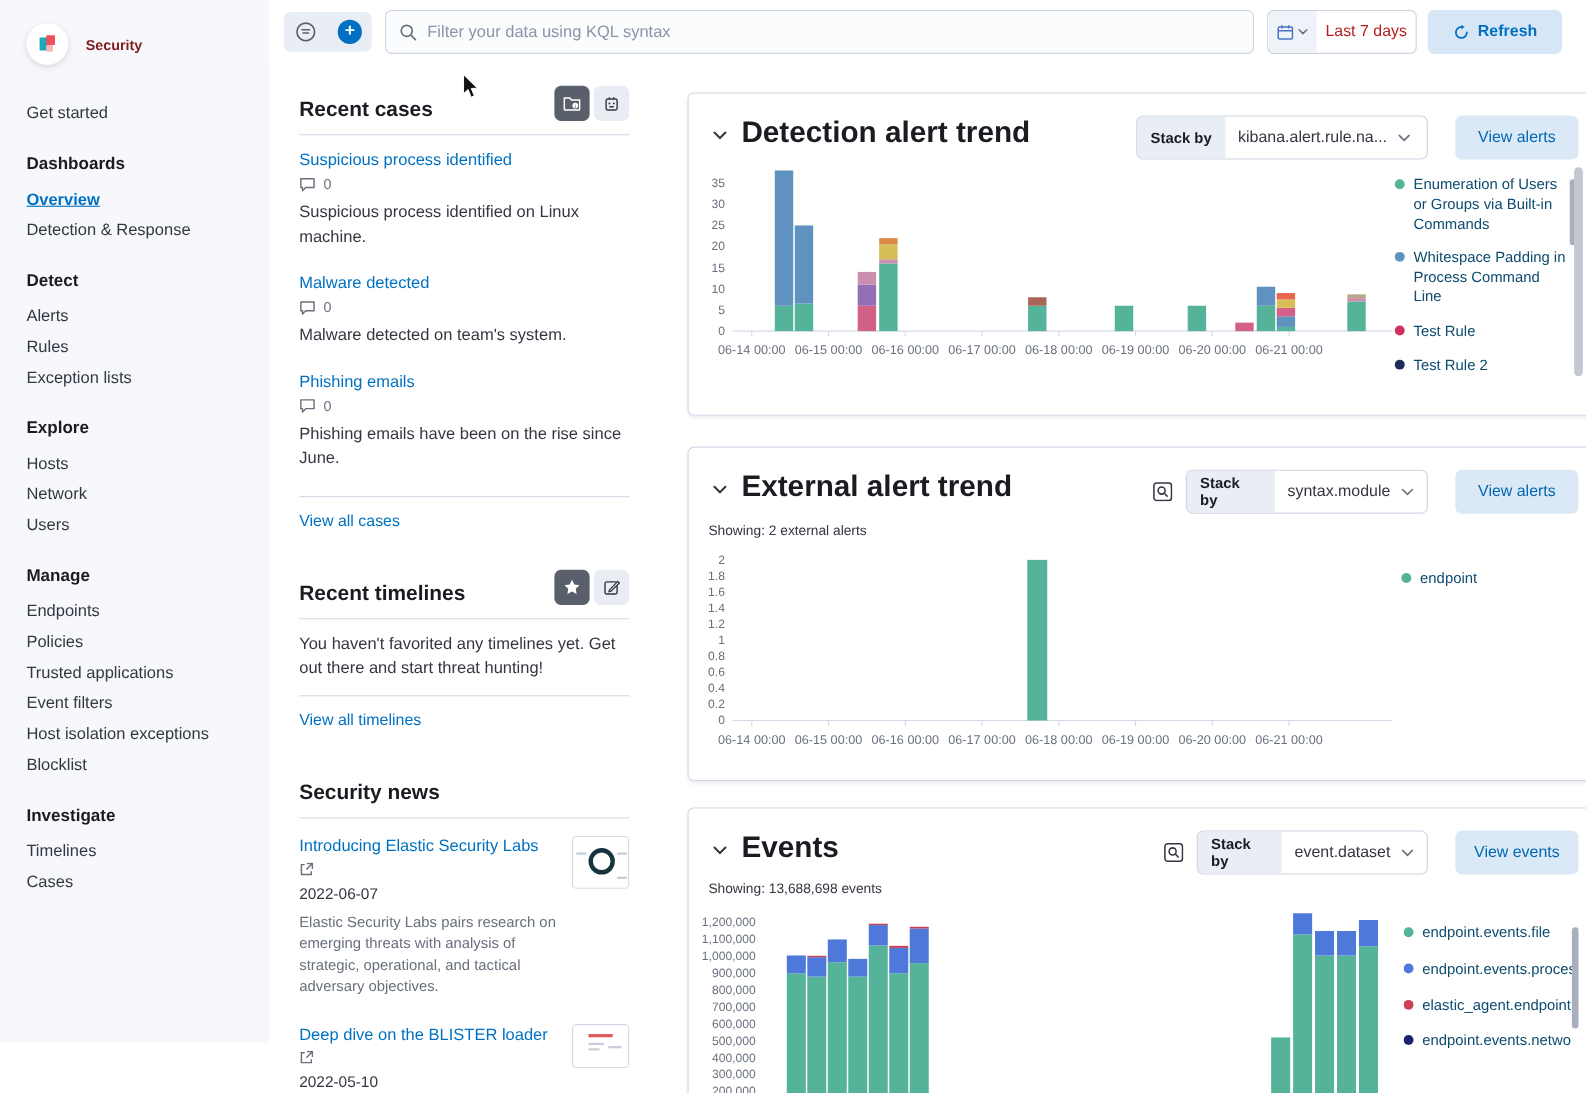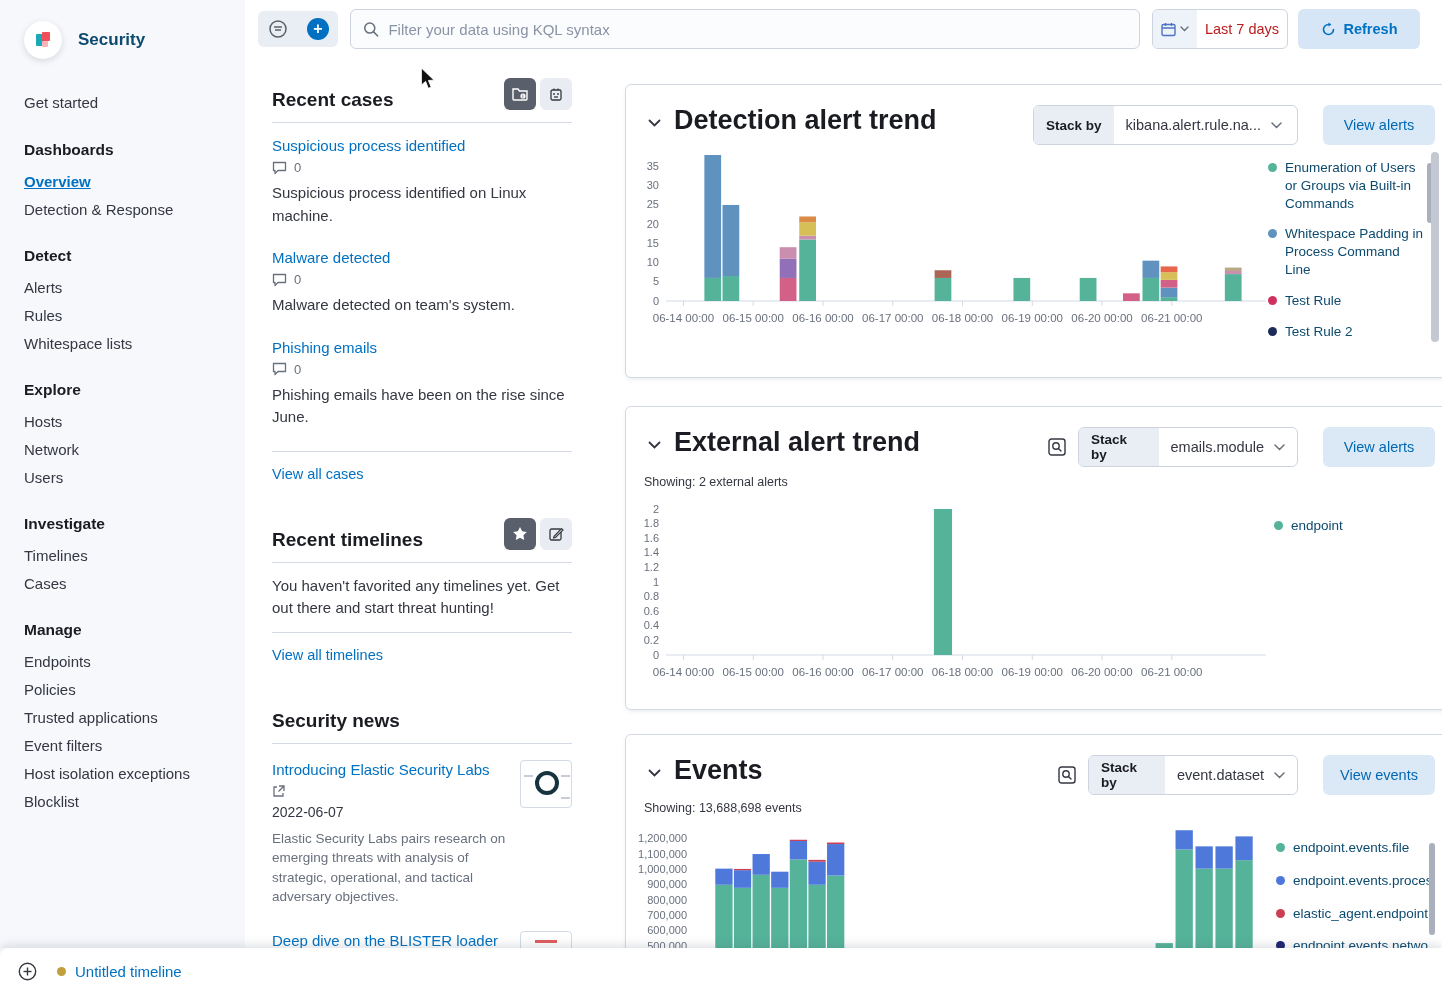--- a/index.html
+++ b/index.html
@@ -10,21 +10,21 @@
   
   .sidebar { position:absolute; left:0; top:0; width:245px; height:948px;
              background:#f7f8fc; padding:20px 12px 0 24px; }
   .logo-row { display:flex; align-items:center; gap:16px; height:40px; margin-bottom:34px; }
   .logo-circle { width:38px; height:38px; border-radius:50%; background:#fff;
                  box-shadow:0 2px 6px rgba(60,70,90,.18); display:flex; align-items:center; justify-content:center; }
   .logo-glyph { position:relative; width:16px; height:16px; }
   .logo-glyph .g1 { position:absolute; left:1px; top:2px; width:7px; height:12px; background:#1ba9b5; border-radius:1px; }
   .logo-glyph .g2 { position:absolute; left:7px; top:0;  width:8px; height:9px;  background:#f04e58; border-radius:1px; }
   .logo-glyph .g3 { position:absolute; left:7px; top:9px; width:6px; height:6px; background:#f9b3b9; border-radius:1px; }
-  .app-title { font-size:17px; font-weight:bold; color:#0c4a6e; }
+  .app-title { font-size:13px; font-weight:bold; color:#7f1d1d; }
   .nav-single { font-size:15px; color:#343741; margin-bottom:10px; cursor:pointer; }
   .nav-group { margin-top:30px; }
   .nav-heading { font-size:15.5px; font-weight:bold; color:#1a1c21; margin-bottom:15px; cursor:pointer; }
   .nav-item { font-size:15px; color:#343741; margin-bottom:13px; line-height:15px; padding:0; cursor:pointer; }
   .nav-item.active { color:#0071c2; font-weight:bold; text-decoration:underline; }
 
   
   .topbar { position:absolute; left:245px; top:0; width:1197px; height:58px; background:#fff; }
   .icon-group { position:absolute; left:13px; top:11px; width:80px; height:36px; background:#e9edf4;
                 border-radius:6px; display:flex; align-items:center; }
@@ -132,41 +132,41 @@
     <div id="sidebar-groups">
         <div class="nav-group">
           <div class="nav-heading">Dashboards</div>
           <div class="nav-item active">Overview</div>
           <div class="nav-item">Detection &amp; Response</div>
         </div>
         <div class="nav-group">
           <div class="nav-heading">Detect</div>
           <div class="nav-item">Alerts</div>
           <div class="nav-item">Rules</div>
-          <div class="nav-item">Whitespace lists</div>
+          <div class="nav-item">Exception lists</div>
         </div>
         <div class="nav-group">
           <div class="nav-heading">Explore</div>
           <div class="nav-item">Hosts</div>
           <div class="nav-item">Network</div>
           <div class="nav-item">Users</div>
-        </div>
-        <div class="nav-group">
-          <div class="nav-heading">Investigate</div>
-          <div class="nav-item">Timelines</div>
-          <div class="nav-item">Cases</div>
         </div>
         <div class="nav-group">
           <div class="nav-heading">Manage</div>
           <div class="nav-item">Endpoints</div>
           <div class="nav-item">Policies</div>
           <div class="nav-item">Trusted applications</div>
           <div class="nav-item">Event filters</div>
           <div class="nav-item">Host isolation exceptions</div>
           <div class="nav-item">Blocklist</div>
+        </div>
+        <div class="nav-group">
+          <div class="nav-heading">Investigate</div>
+          <div class="nav-item">Timelines</div>
+          <div class="nav-item">Cases</div>
         </div>
       </div>
   </nav>
 
   <header class="topbar">
     <div class="icon-group">
       <div class="cell">
         <svg width="20" height="20" viewBox="0 0 20 20">
           <circle cx="10" cy="10" r="8" fill="none" stroke="#5a606b" stroke-width="1.5"></circle>
           <line x1="6" y1="8" x2="14" y2="8" stroke="#5a606b" stroke-width="1.5"></line>
@@ -411,21 +411,21 @@
       <button class="inspect-btn" style="left:418px;">
         <svg width="18" height="18" viewBox="0 0 18 18">
           <rect x="1" y="1" width="16" height="16" rx="2.5" fill="none" stroke="#343741" stroke-width="1.4"></rect>
           <circle cx="8" cy="8" r="3.2" fill="none" stroke="#343741" stroke-width="1.4"></circle>
           <line x1="10.4" y1="10.4" x2="13" y2="13" stroke="#343741" stroke-width="1.4" stroke-linecap="round"></line>
         </svg>
       </button>
       <div class="stack-group" style="left:452px; width:220px;">
         <span class="stack-label">Stack by</span>
         <span class="stack-value">
-          <span>emails.module</span>
+          <span>syntax.module</span>
           <svg width="11" height="7" viewBox="0 0 11 7">
             <path d="M1 1 L5.5 5.5 L10 1" fill="none" stroke="#69707d" stroke-width="1.5" stroke-linecap="round"></path>
           </svg>
         </span>
       </div>
       <button class="view-btn">View alerts</button>
     </div>
     <span class="showing" style="top:68px;">Showing: 2 external alerts</span>
     <svg class="chart-svg" id="chart-external" style="left:6px; top:92px;" width="640" height="196">
         <text class="tick" text-anchor="end" x="27" y="159.5">0</text>
@@ -548,31 +548,20 @@
           <span>elastic_agent.endpoint</span>
         </div>
         <div class="legend-item nowrap">
           <span class="legend-dot" style="background: rgb(27, 35, 112);"></span>
           <span>endpoint.events.netwo</span>
         </div>
       </div>
     <div class="legend-scroll" style="left:803px; top:108px; height:92px;"></div>
   </section>
 
-  <footer class="bottombar">
-    <svg width="19" height="19" viewBox="0 0 19 19" style="cursor:pointer;">
-      <circle cx="9.5" cy="9.5" r="8.2" fill="none" stroke="#343741" stroke-width="1.4"></circle>
-      <line x1="9.5" y1="5.5" x2="9.5" y2="13.5" stroke="#343741" stroke-width="1.4"></line>
-      <line x1="5.5" y1="9.5" x2="13.5" y2="9.5" stroke="#343741" stroke-width="1.4"></line>
-    </svg>
-    <span class="timeline-link">
-      <span class="amber-dot"></span>
-      <span>Untitled timeline</span>
-    </span>
-  </footer>
 
   <div class="page-scrollbar"></div>
 
   <svg class="cursor" width="20" height="22" viewBox="0 0 14 20">
     <path d="M1 0 L1 15.5 L4.8 12.2 L7.3 18.5 L9.9 17.4 L7.4 11.3 L12.5 11.1 Z" fill="#111" stroke="#fff" stroke-width="0.8"></path>
   </svg>
 
 </div>
 
 </body></html>

